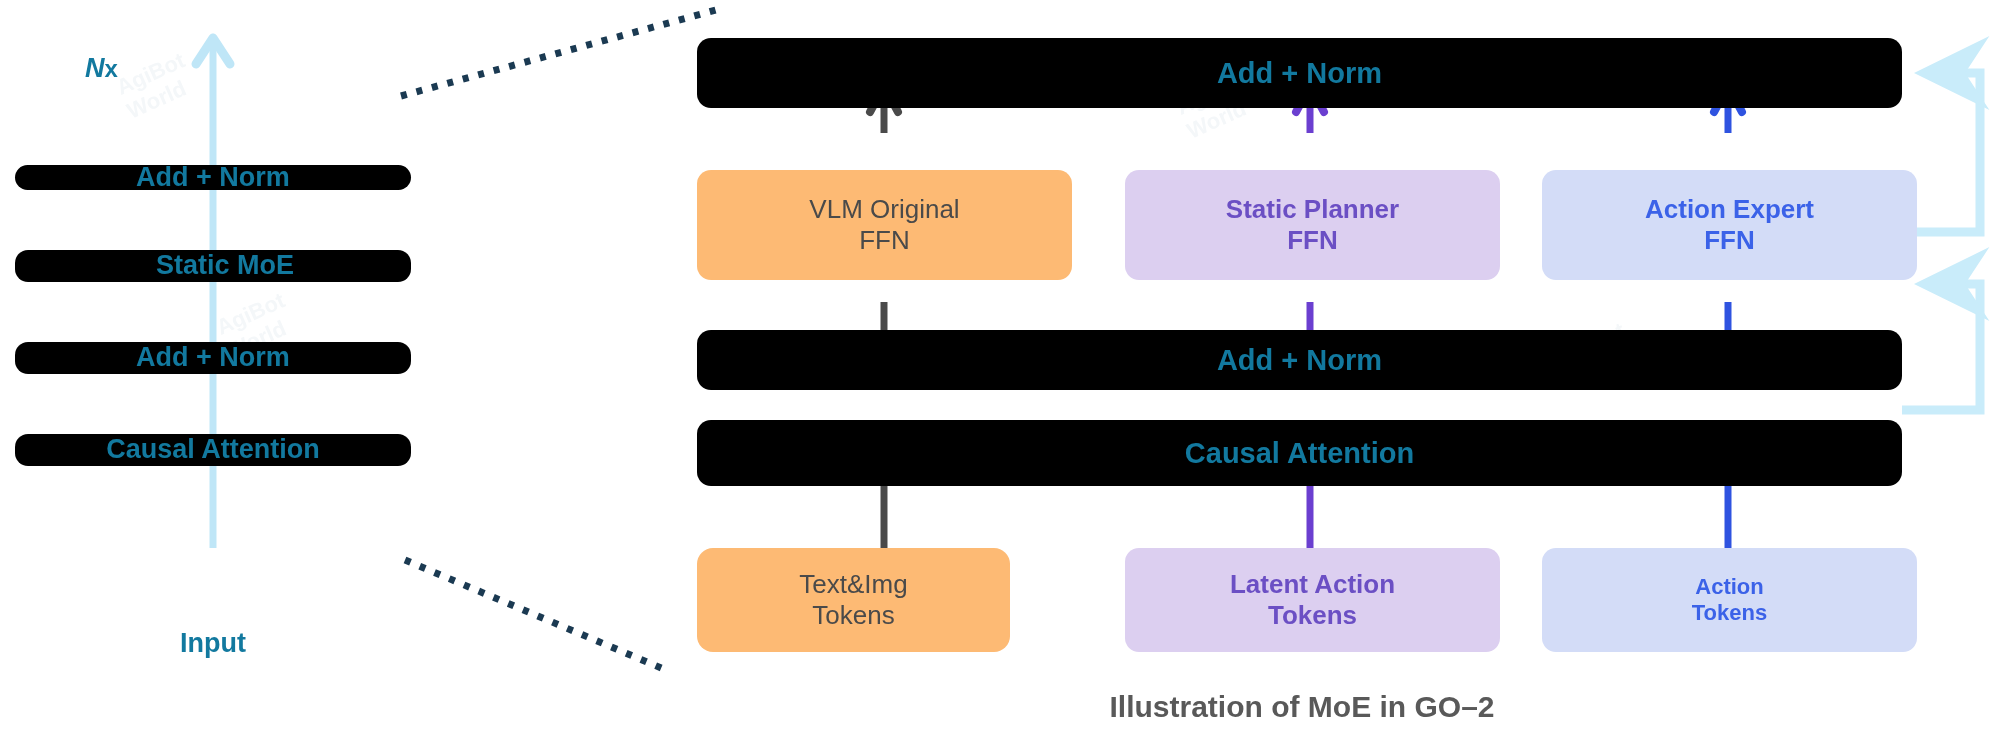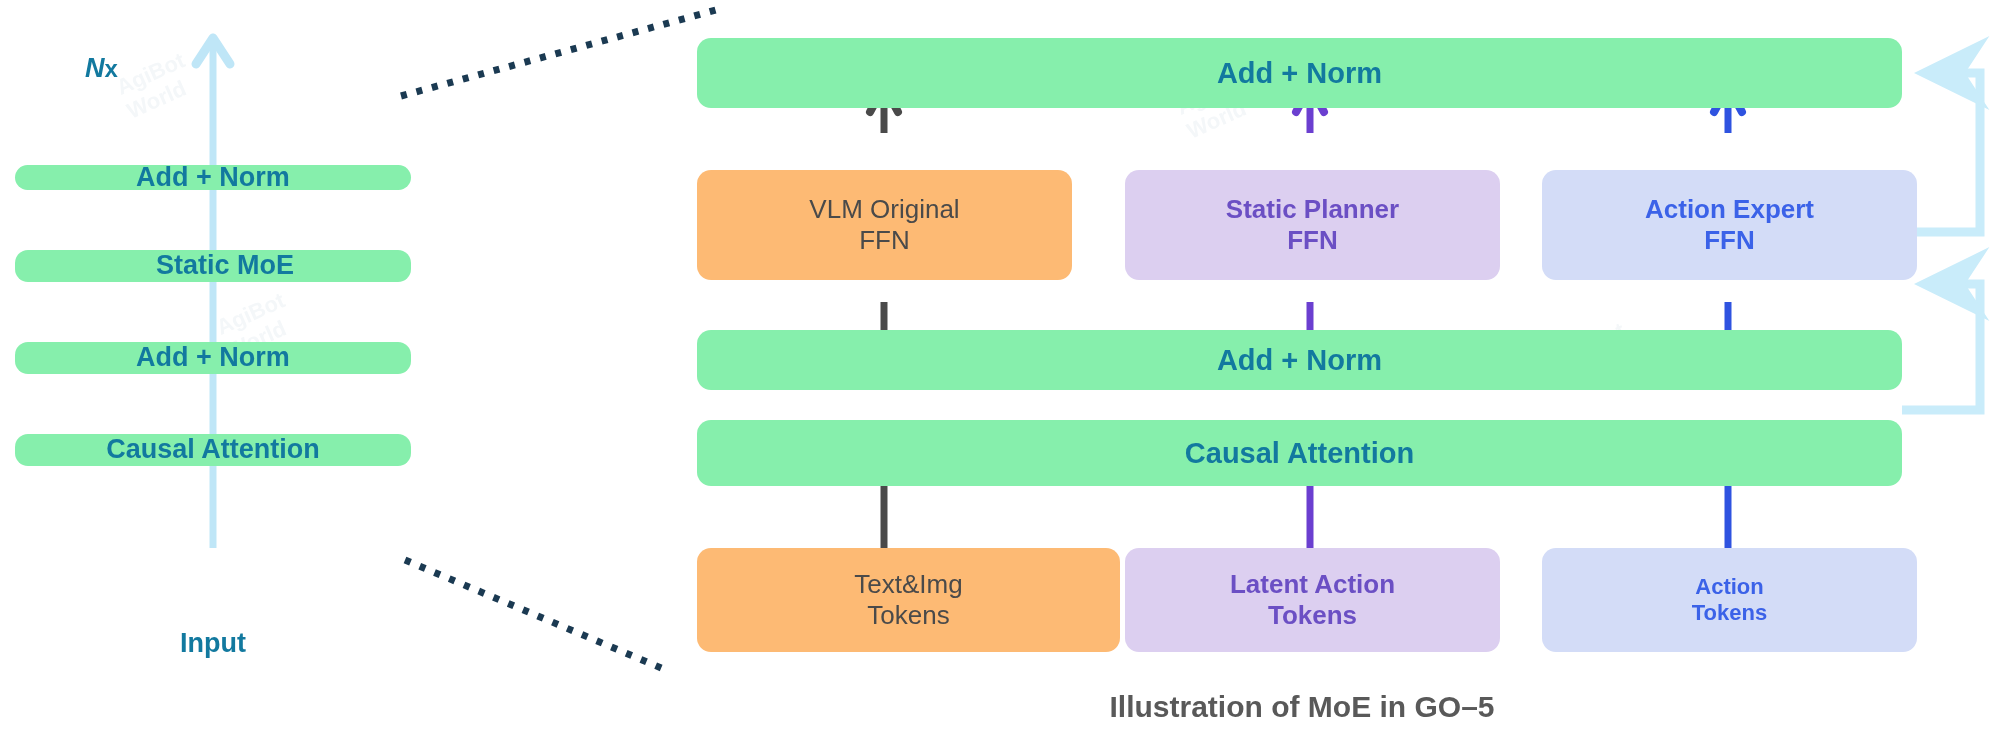--- a/index.html
+++ b/index.html
@@ -28,21 +28,21 @@
     align-items: center;
     justify-content: center;
     border-radius: 14px;
     line-height: 1.18;
     text-align: center;
     white-space: pre-line;
   }
   .blk .l2 { display: block; }
 
   
-  .cyan   { background: #86efac; color: #12799f; font-weight: 700; }
+  .cyan   { background: #000000; color: #12799f; font-weight: 700; }
   .gray   { background: #fdba74; color: #4a4a4a; font-weight: 400; }
   .purple { background: #dccff0; color: #6b4fc4; font-weight: 700; }
   .indigo { background: #d3dcf7; color: #3b62e8; font-weight: 700; }
 
   
   .left-box { font-size: 27px; border-radius: 13px; }
 
   .nx-label {
     position: absolute;
     color: #12799f;
@@ -211,30 +211,30 @@
   </div>
 
   <div class="blk cyan" style="left:697px; top:330px; width:1205px; height:60px; font-size:29px;">
     <span>Add + Norm</span>
   </div>
 
   <div class="blk cyan" style="left:697px; top:420px; width:1205px; height:66px; font-size:29px;">
     <span>Causal Attention</span>
   </div>
 
-  <div class="blk gray" style="left:697px; top:548px; width:423px; height:104px; font-size:26px;">
+  <div class="blk gray" style="left:697px; top:548px; width:313px; height:104px; font-size:26px;border-radius:16px;">
     <span>Text&amp;Img</span>
     <span class="l2">Tokens</span>
   </div>
 
   <div class="blk purple" style="left:1125px; top:548px; width:375px; height:104px; font-size:26px;">
     <span>Latent Action</span>
     <span class="l2">Tokens</span>
   </div>
 
   <div class="blk indigo" style="left:1542px; top:548px; width:375px; height:104px; font-size:22px;">
     <span>Action</span>
     <span class="l2">Tokens</span>
   </div>
 
-  <div class="caption" style="left:707px; top:690px; width:1190px;">Illustration of MoE in GO–5</div>
+  <div class="caption" style="left:707px; top:690px; width:1190px;">Illustration of MoE in GO–2</div>
 
 </div>
 
 </body></html>

